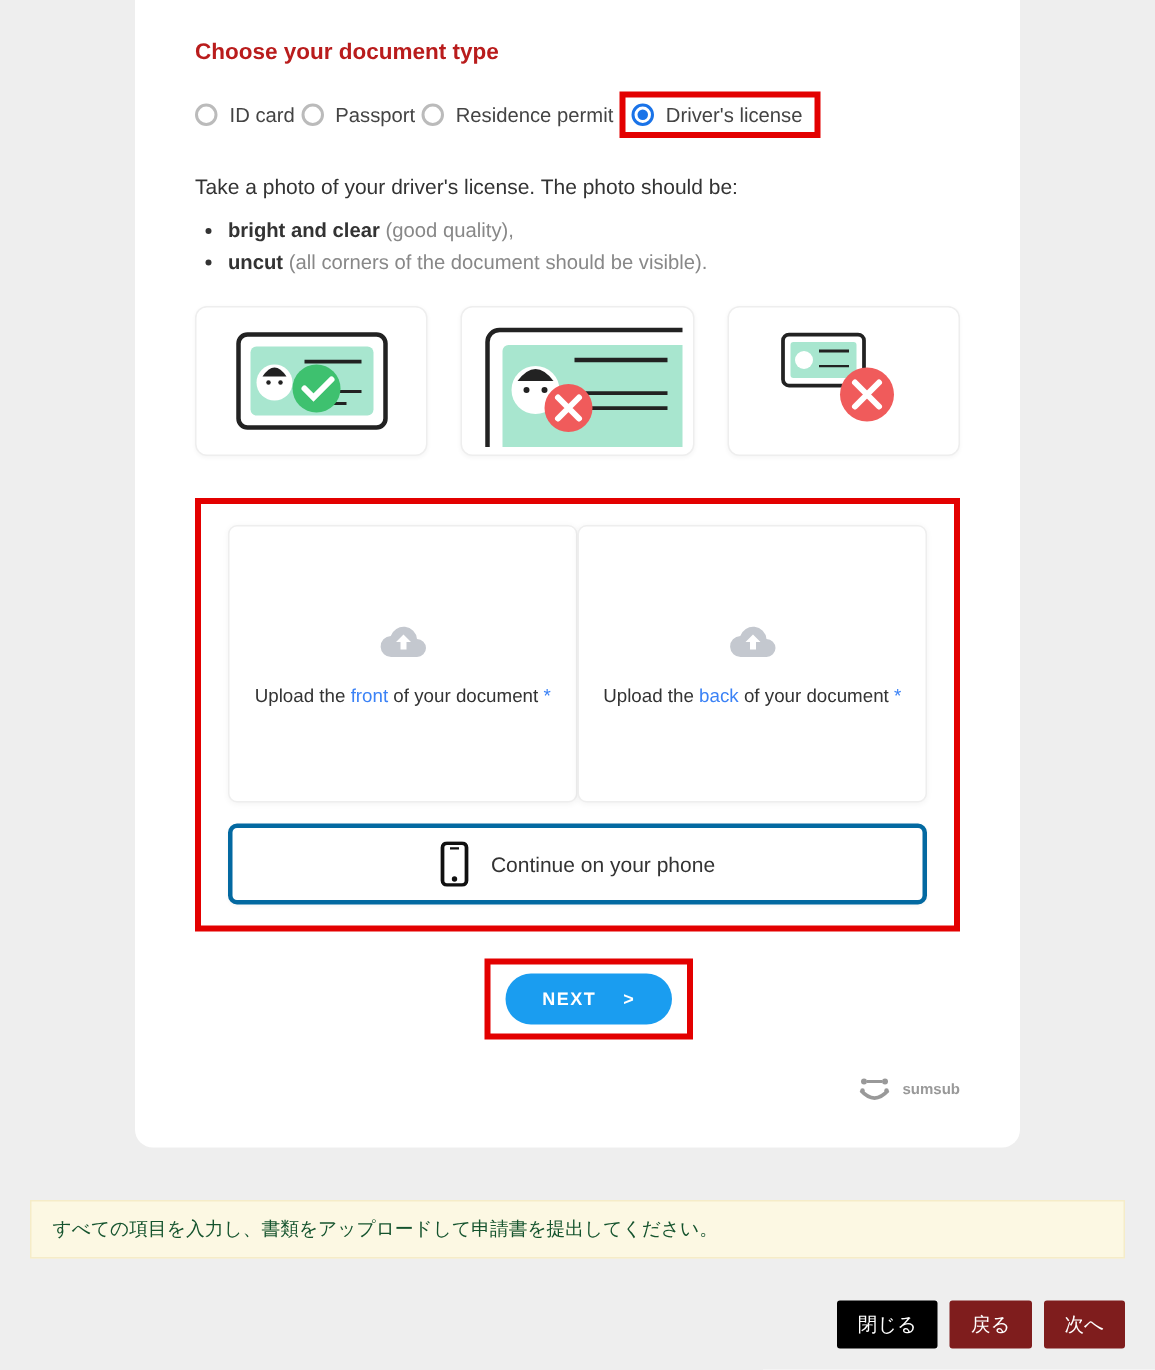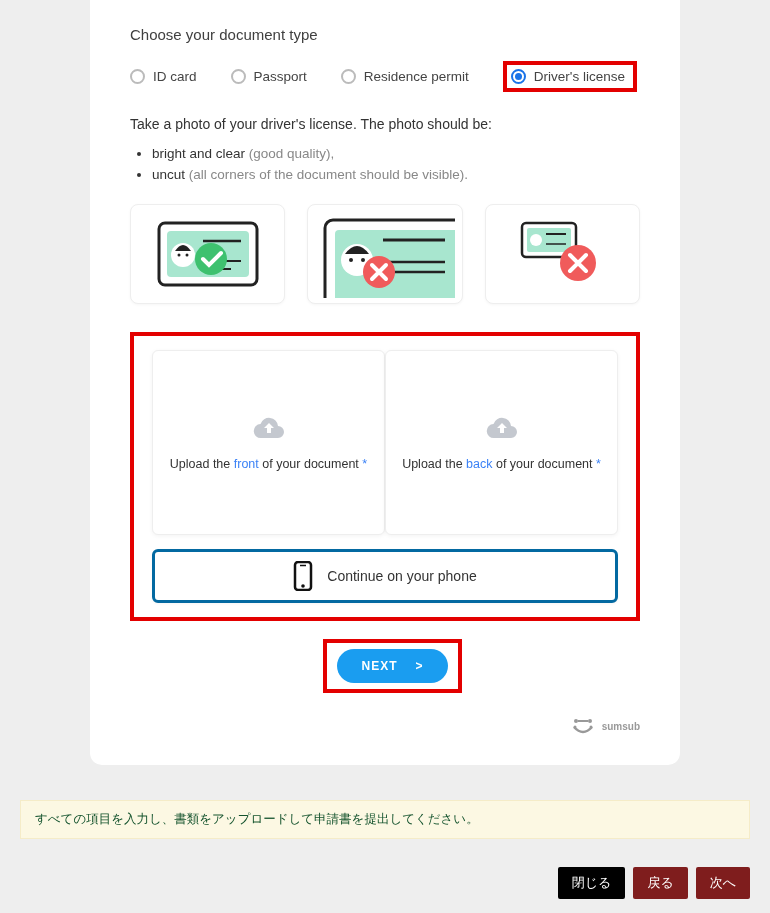--- a/index.html
+++ b/index.html
@@ -1,29 +1,29 @@
 <!DOCTYPE html>
 <html><head>
 <meta charset="utf-8">
 <style>
 * { box-sizing: border-box; margin: 0; padding: 0; }
 body { font-family: -apple-system, BlinkMacSystemFont, "Segoe UI", Arial, sans-serif; background: #f5f5f5; width: 770px; height: 913px; overflow: hidden; position: relative; }
 .page-bg { position: absolute; inset: 0; background: #eeeeee; }
 .modal { position: absolute; left: 90px; top: 0; width: 590px; background: #fff; border-radius: 0 0 12px 12px; padding: 26px 40px 30px 40px; }
-.section-title { font-size: 15px; font-weight: 400; color: #404040; margin-bottom: 18px; }
-.radio-row { display: flex; align-items: center; gap: 34px; margin-bottom: 24px; }
+.section-title { font-size: 15px; font-weight: 700; color: #b91c1c; margin-bottom: 18px; }
+.radio-row { display: flex; align-items: center; gap: 4px; margin-bottom: 24px; }
 .radio-item { display: flex; align-items: center; gap: 8px; font-size: 13.5px; color: #444; }
 .radio-circle { width: 15px; height: 15px; border: 2px solid #bbb; border-radius: 50%; display: inline-flex; align-items: center; justify-content: center; }
 .radio-circle.checked { border-color: #1a73e8; }
 .radio-dot { width: 7px; height: 7px; background: #1a73e8; border-radius: 50%; }
 .highlight-red { border: 4px solid #e30000; padding: 4px 8px 4px 4px; }
 .instruct { font-size: 14px; color: #333; margin-bottom: 14px; }
 .bullets { margin-left: 22px; margin-bottom: 22px; }
 .bullets li { font-size: 13.5px; color: #333; margin-bottom: 6px; list-style: disc; }
-.bullets li .bold { font-weight: 400; }
+.bullets li .bold { font-weight: 700; }
 .bullets li .light { color: #888; }
 .examples { display: flex; gap: 22px; margin-bottom: 28px; }
 .example-card { flex: 1; background: #ffffff; border: 1px solid #eee; border-radius: 8px; height: 100px; display: flex; align-items: center; justify-content: center; position: relative; box-shadow: 0 1px 3px rgba(0,0,0,0.04); }
 .upload-section { border: 4px solid #e30000; padding: 14px 18px 14px 18px; margin-bottom: 18px; }
 .upload-row { display: flex; margin-bottom: 14px; }
 .upload-card { flex: 1; background: #fff; border: 1px solid #eee; border-radius: 6px; height: 185px; display: flex; flex-direction: column; align-items: center; justify-content: center; box-shadow: 0 1px 4px rgba(0,0,0,0.05); }
 .upload-text { font-size: 12.5px; color: #333; margin-top: 16px; }
 .upload-text .accent { color: #3b82f6; }
 .upload-text .star { color: #3b82f6; }
 .phone-card { background: #fff; border: 3px solid #0369a1; border-radius: 6px; height: 54px; display: flex; align-items: center; justify-content: center; gap: 14px; box-shadow: 0 1px 3px rgba(0,0,0,0.04); }

